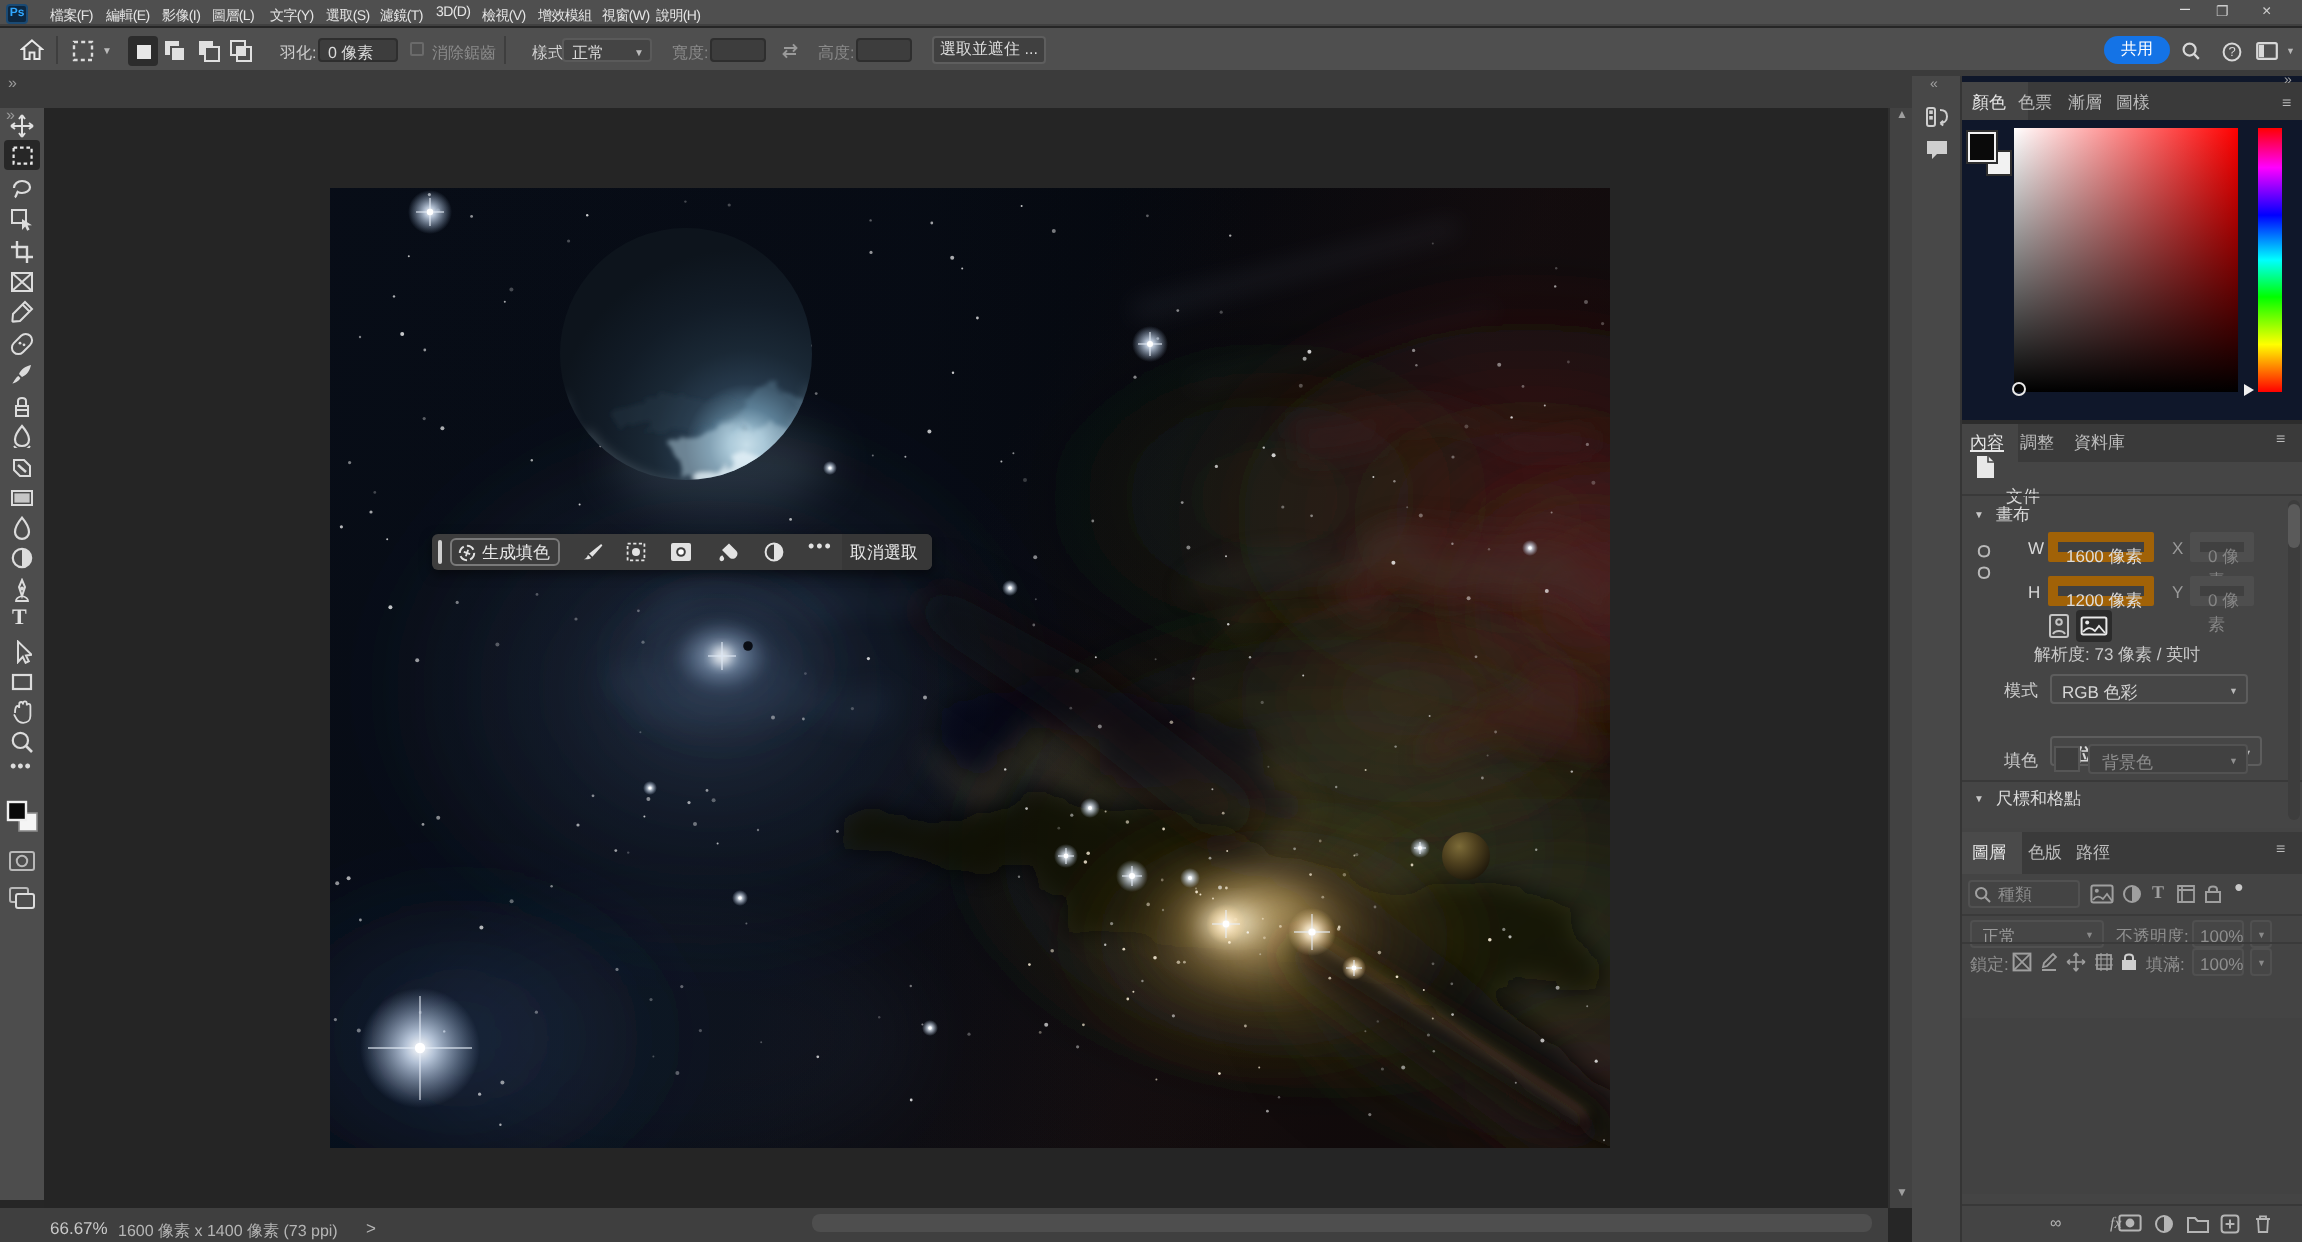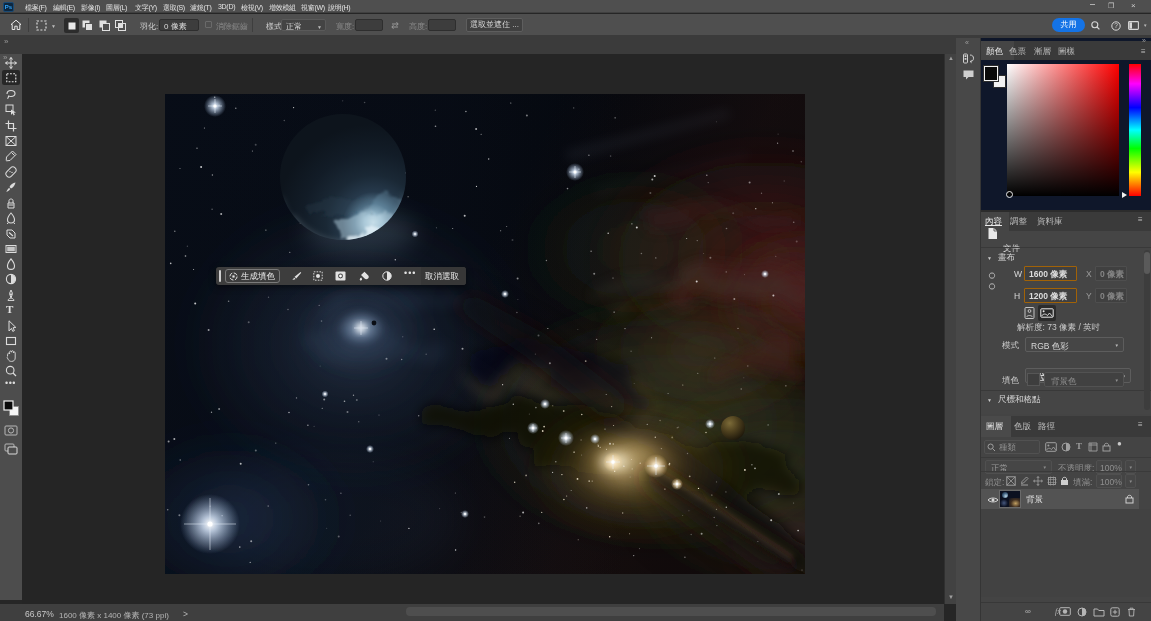--- a/index.html
+++ b/index.html
@@ -18,21 +18,21 @@
 #doctab{position:absolute;left:25px;top:2px;width:176px;height:17px;background:#474747;color:#e2e2e2;font-size:7.5px;line-height:17px;padding-left:7px;white-space:nowrap;letter-spacing:-0.1px;}
 
 #toolbar{left:0;top:54px;width:22px;height:546px;background:#4d4d4d;}
 
 #pasteboard{left:22px;top:54px;width:922px;height:550px;background:#252525;}
 
 #dock{left:956px;top:38px;width:195px;height:583px;background:#454545;}
 .sep{position:absolute;background:#2c2c2c;}
 .ptab{position:absolute;font-size:8.5px;color:#bdbdbd;white-space:nowrap;}
 .ptab.on{color:#e8e8e8;}
-.field{position:absolute;background:#404040;border:1px solid #a16207;border-radius:1px;color:#dcdcdc;font-size:8.5px;font-weight:bold;}
+.field{position:absolute;background:#404040;border:5px solid #a16207;border-radius:1px;color:#dcdcdc;font-size:8.5px;}
 .dd{position:absolute;background:#464646;border:1px solid #5d5d5d;border-radius:2px;color:#d6d6d6;font-size:8.5px;}
 .chev{position:absolute;color:#b8b8b8;font-size:4.5px;}
 
 #statusbar{left:0;top:604px;width:944px;height:17px;background:#3f3f3f;color:#c9c9c9;font-size:8.5px;}
 svg{display:block;}
 </style></head>
 <body>
 <div id="app">
 
   <div class="abs" id="pasteboard"></div>
@@ -946,36 +946,20 @@
             <rect x="1" y="4" width="7" height="5" fill="#cfcfcf"></rect>
             <path d="M2.5 4 L2.5 2.8 C2.5 0.8 6.5 0.8 6.5 2.8 L6.5 4" fill="none" stroke="#cfcfcf"></path>
           </svg>
         <span class="abs" style="left:92px;top:63px;color:#8f8f8f;font-size:8.5px;">填滿:</span>
         <div class="dd" style="left:115px;top:60px;width:26px;height:14px;border-color:#505050;">
             <span style="position:absolute;left:3px;top:2px;color:#8f8f8f;">100%</span>
           </div>
         <div class="dd" style="left:144px;top:60px;width:11px;height:14px;border-color:#505050;">
             <span class="chev" style="right:2px;top:4px;color:#8a8a8a;">▼</span>
           </div>
-        <div class="abs" style="left:0;top:75px;width:158px;height:20px;background:#535353;">
-          <svg class="abs" style="left:6px;top:7px" width="12" height="8" viewBox="0 0 12 8">
-              <path d="M1 4 C3 1.4 9 1.4 11 4 C9 6.6 3 6.6 1 4 Z" fill="none" stroke="#d8d8d8" stroke-width="1"></path>
-              <circle cx="6" cy="4" r="1.5" fill="#d8d8d8"></circle>
-            </svg>
-          <div class="abs" style="left:19px;top:2px;width:20px;height:16px;background:#0b1020;outline:1px solid #6a6a6a;overflow:hidden;">
-            <div class="abs" style="left:2px;top:1px;width:6px;height:6px;border-radius:50%;background:radial-gradient(circle at 65% 70%,#bcd8e8 0%,#3a5a7a 55%,#101c2c 100%);"></div>
-            <div class="abs" style="left:9px;top:7px;width:11px;height:9px;background:radial-gradient(ellipse at 60% 60%,rgba(225,185,110,0.85) 0%,rgba(120,80,35,0.5) 50%,rgba(50,25,18,0) 100%);"></div>
-            <div class="abs" style="left:0;top:8px;width:8px;height:8px;background:radial-gradient(circle,rgba(130,160,220,0.5) 0%,rgba(30,40,80,0) 70%);"></div>
-          </div>
-          <span class="abs" style="left:45px;top:5px;color:#e0e0e0;font-size:8.5px;">背景</span>
-          <svg class="abs" style="left:144px;top:5px" width="9" height="10" viewBox="0 0 9 10">
-              <rect x="1" y="4" width="7" height="5" fill="none" stroke="#d0d0d0"></rect>
-              <path d="M2.5 4 L2.5 2.8 C2.5 0.8 6.5 0.8 6.5 2.8 L6.5 4" fill="none" stroke="#d0d0d0"></path>
-            </svg>
-        </div>
         <div class="abs" style="left:0;top:95px;width:170px;height:88px;background:#424242;"></div>
       </div>
       <div class="abs" style="left:0;top:564px;width:170px;height:1px;background:#383838;"></div>
       <div class="abs" style="left:0;top:565px;width:170px;height:18px;background:#444444;">
         <span class="abs" style="left:44px;top:4px;color:#b5b5b5;font-size:8px;">∞</span>
         <span class="abs" style="left:61px;top:4px;color:#b5b5b5;font-size:8px;font-style:italic;font-family:'Liberation Serif',serif;margin-left:13px;">fx</span>
         <svg class="abs" style="left:78px;top:4px" width="12" height="9" viewBox="0 0 12 9">
             <rect x="0.7" y="0.7" width="10.6" height="7.6" rx="1" fill="none" stroke="#b5b5b5" stroke-width="1"></rect>
             <circle cx="6" cy="4.5" r="2.2" fill="#b5b5b5"></circle>
           </svg>

